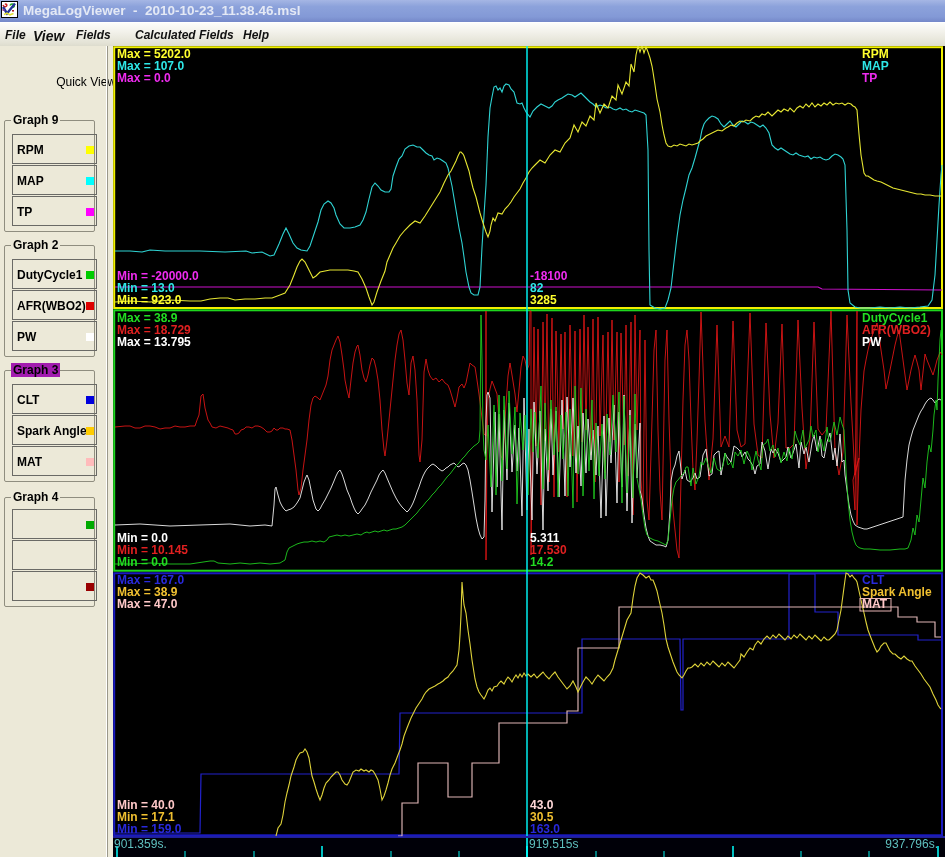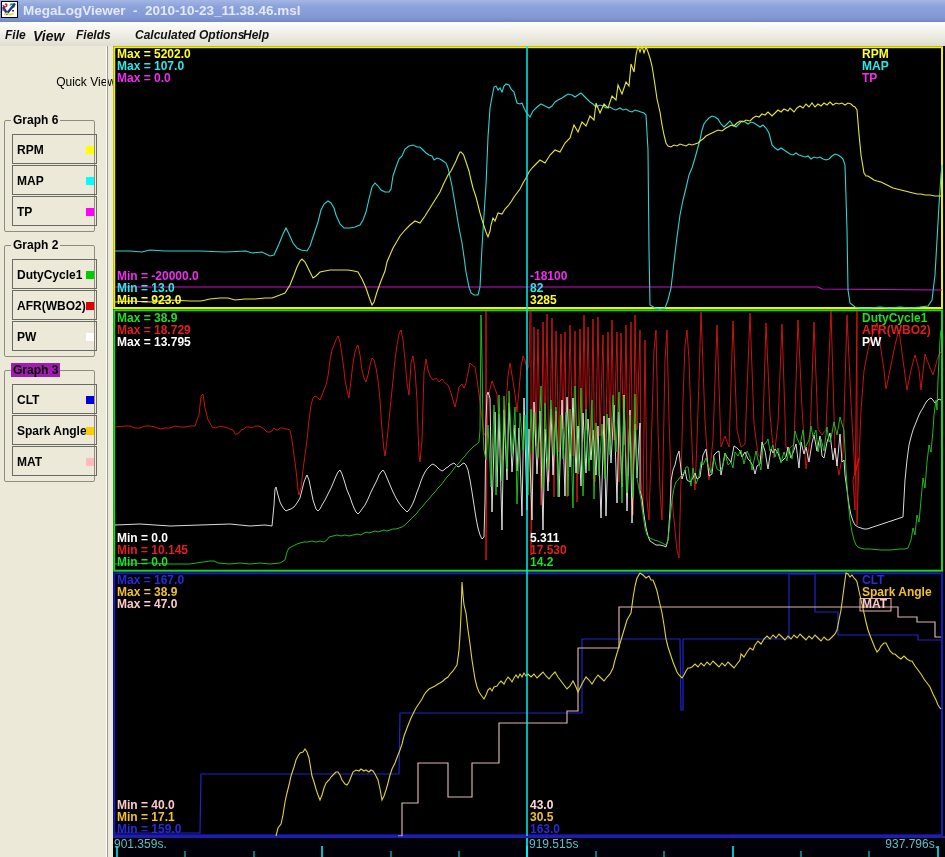--- a/index.html
+++ b/index.html
@@ -13,27 +13,27 @@
       <path d="M3,13.5 L6,12 L9,13.8 L12.5,12.5" stroke="#dddd33" stroke-width="1.5" fill="none"></path>
       <rect x="1.5" y="8" width="2" height="2" fill="#884499"></rect>
       <rect x="11" y="9" width="2" height="1.6" fill="#aa2222"></rect>
     </svg>
     <span style="position:absolute;left:23px;top:3px;font-size:13.5px;font-weight:bold;color:#e4e9f5;">MegaLogViewer&nbsp; - &nbsp;2010-10-23_11.38.46.msl</span>
   </div>
 <div style="position:absolute;left:0;top:22px;width:945px;height:24px;background:linear-gradient(180deg,#fcfcfa 0%,#f2f1ea 40%,#e4e3d6 85%,#dddcce 100%);border-top:1px solid #fff;font-style:italic;">
     <span style="position:absolute;left:5px;top:5px;font-size:12px;font-weight:bold;color:#111;">File</span>
     <span style="position:absolute;left:33px;top:5px;font-size:14px;font-weight:bold;color:#111;">View</span>
     <span style="position:absolute;left:76px;top:5px;font-size:12px;font-weight:bold;color:#111;">Fields</span>
-    <span style="position:absolute;left:135px;top:5px;font-size:12px;font-weight:bold;color:#111;">Calculated Options</span>
+    <span style="position:absolute;left:135px;top:5px;font-size:12px;font-weight:bold;color:#111;">Calculated Fields</span>
     <span style="position:absolute;left:243px;top:5px;font-size:12px;font-weight:bold;color:#111;text-align:center;">Help</span>
   </div>
 <div style="position:absolute;left:0;top:46px;width:113px;height:811px;background:#ece9d8;">
     <div style="position:absolute;left:0;top:29px;width:98px;text-align:right;font-size:12px;font-weight:normal;color:#000;margin-left:24px;">Quick Views</div>
     <div style="position:absolute;left:4px;top:74px;width:91px;height:112px;border:1px solid #8f8d7f;border-radius:2px;">
-      <span style="position:absolute;left:6px;top:-8px;background:#ece9d8;padding:0 2px;font-size:12px;font-weight:bold;color:#000;">Graph 6</span>
+      <span style="position:absolute;left:6px;top:-8px;background:#ece9d8;padding:0 2px;font-size:12px;font-weight:bold;color:#000;">Graph 9</span>
       <div style="position:absolute;left:7px;top:13px;width:85px;height:30px;border:1px solid #6a6a66;">
         <span style="position:absolute;left:4px;top:8px;font-size:12px;font-weight:bold;color:#000;">RPM</span>
         <span style="position:absolute;right:2px;top:11px;width:8px;height:8px;background:#ffff00;"></span>
       </div>
       <div style="position:absolute;left:7px;top:44px;width:85px;height:30px;border:1px solid #6a6a66;">
         <span style="position:absolute;left:4px;top:8px;font-size:12px;font-weight:bold;color:#000;">MAP</span>
         <span style="position:absolute;right:2px;top:11px;width:8px;height:8px;background:#00ffff;"></span>
       </div>
       <div style="position:absolute;left:7px;top:75px;width:85px;height:30px;border:1px solid #6a6a66;">
         <span style="position:absolute;left:4px;top:8px;font-size:12px;font-weight:bold;color:#000;">TP</span>
@@ -61,20 +61,30 @@
         <span style="position:absolute;left:4px;top:8px;font-size:12px;font-weight:bold;color:#000;">CLT</span>
         <span style="position:absolute;right:2px;top:11px;width:8px;height:8px;background:#0000dd;"></span>
       </div>
       <div style="position:absolute;left:7px;top:44px;width:85px;height:30px;border:1px solid #6a6a66;">
         <span style="position:absolute;left:4px;top:8px;font-size:12px;font-weight:bold;color:#000;">Spark Angle</span>
         <span style="position:absolute;right:2px;top:11px;width:8px;height:8px;background:#ffcc00;"></span>
       </div>
       <div style="position:absolute;left:7px;top:75px;width:85px;height:30px;border:1px solid #6a6a66;">
         <span style="position:absolute;left:4px;top:8px;font-size:12px;font-weight:bold;color:#000;">MAT</span>
         <span style="position:absolute;right:2px;top:11px;width:8px;height:8px;background:#ffbbbb;"></span>
+      </div>
+    </div>
+    <div style="position:absolute;left:4px;top:451px;width:91px;height:110px;border:1px solid #8f8d7f;border-radius:2px;">
+      <span style="position:absolute;left:6px;top:-8px;background:#ece9d8;padding:0 2px;font-size:12px;font-weight:bold;color:#000;">Graph 4</span>
+      <div style="position:absolute;left:7px;top:11px;width:85px;height:30px;border:1px solid #6a6a66;">
+        <span style="position:absolute;right:2px;top:11px;width:8px;height:8px;background:#00aa00;"></span>
+      </div>
+      <div style="position:absolute;left:7px;top:42px;width:85px;height:30px;border:1px solid #6a6a66;"></div>
+      <div style="position:absolute;left:7px;top:73px;width:85px;height:30px;border:1px solid #6a6a66;">
+        <span style="position:absolute;right:2px;top:11px;width:8px;height:8px;background:#990000;"></span>
       </div>
     </div>
     <div style="position:absolute;left:106px;top:0;width:1px;height:811px;background:#ffffff;"></div>
     <div style="position:absolute;left:107px;top:0;width:1px;height:811px;background:#9a988a;"></div>
   </div>
 <svg style="position:absolute;left:113px;top:46px" width="832" height="811" viewBox="113 46 832 811">
 <rect x="113" y="46" width="832" height="811" fill="#000000"></rect>
 <rect x="114.2" y="47.2" width="827.8" height="260.8" fill="none" stroke="#f0f000" stroke-width="2"></rect>
 <rect x="114.2" y="310.3" width="827.8" height="260.4" fill="none" stroke="#1ed51e" stroke-width="2"></rect>
 <rect x="114.2" y="573.3" width="827.8" height="262" fill="none" stroke="#1a1ac0" stroke-width="2"></rect>

